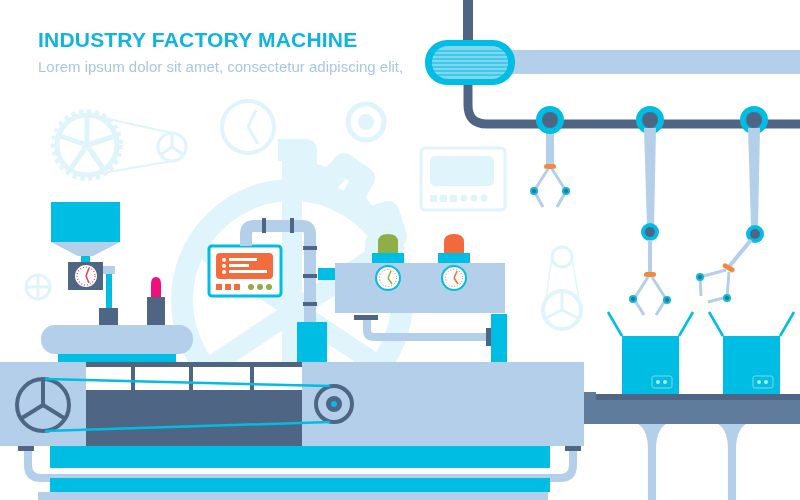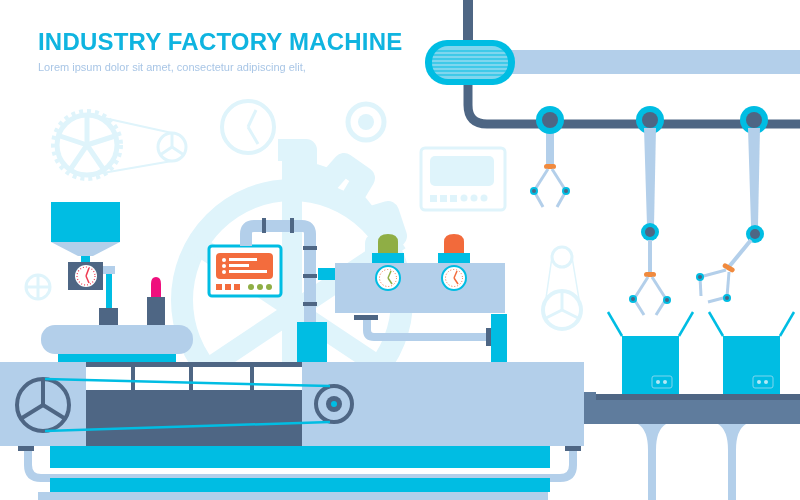--- a/index.html
+++ b/index.html
@@ -1,18 +1,18 @@
 <!DOCTYPE html>
 <html><head>
 <meta charset="utf-8">
 <style>
   html, body { margin:0; padding:0; background:#ffffff; }
   body { width:800px; height:500px; overflow:hidden; position:relative; font-family:"Liberation Sans", sans-serif; }
-  .title { position:absolute; left:38px; top:28px; font-size:24px; font-weight:bold; color:#0fb4e0; letter-spacing:0.2px; margin:0; }
-  .subtitle { position:absolute; left:38px; top:60px; font-size:11px; line-height:14px; color:#a9c6e6; margin:0; }
+  .title { position:absolute; left:38px; top:28px; font-size:21px; font-weight:bold; color:#0fb4e0; letter-spacing:0.2px; margin:0; }
+  .subtitle { position:absolute; left:38px; top:60px; font-size:15px; line-height:14px; color:#a9c6e6; margin:0; }
   .subtitle span { display:block; }
   svg.scene { position:absolute; left:0; top:0; }
 </style>
 </head>
 <body>
 
 <h1 class="title">INDUSTRY FACTORY MACHINE</h1>
 <p class="subtitle">
   <span>Lorem ipsum dolor sit amet, consectetur adipiscing elit,</span>
 </p>

